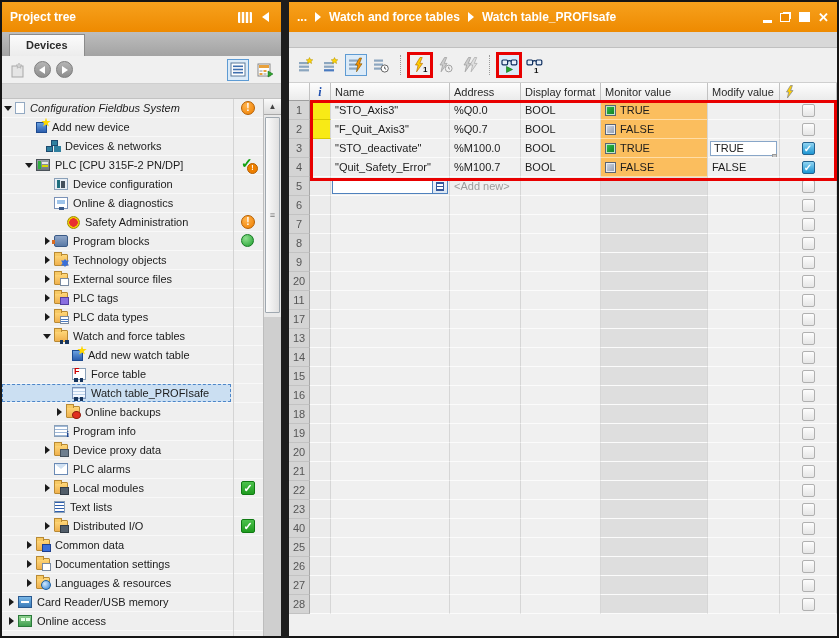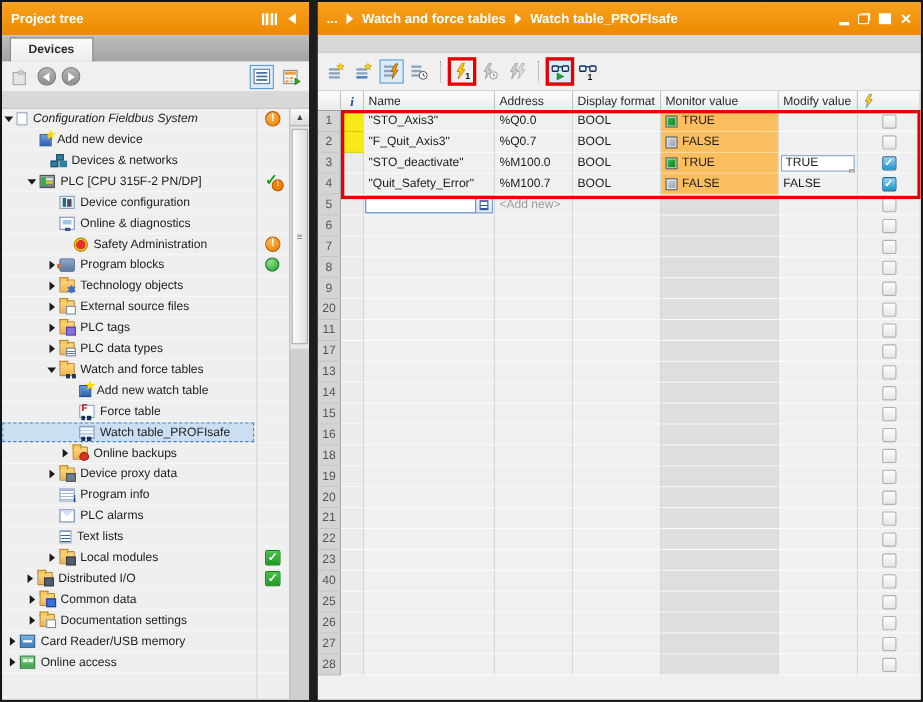--- a/index.html
+++ b/index.html
@@ -335,69 +335,74 @@
     <span class="tlabel">Watch table_PROFIsafe</span>
   </div>
 
   <div class="tree-row" style="padding-left: 52px; text-align: right;">
     <span class="caret right"></span>
     <span class="ticon fold m-backup"></span>
     <span class="tlabel">Online backups</span>
   </div>
 
   <div class="tree-row" style="padding-left: 40px;">
+    <span class="caret"></span>
+    <span class="ticon i-proginfo"></span>
+    <span class="tlabel">Program info</span>
+  </div>
+
+  <div class="tree-row" style="padding-left: 40px;">
     <span class="caret right"></span>
     <span class="ticon fold m-proxy"></span>
     <span class="tlabel">Device proxy data</span>
   </div>
 
   <div class="tree-row" style="padding-left: 40px;">
     <span class="caret"></span>
-    <span class="ticon i-proginfo"></span>
-    <span class="tlabel">Program info</span>
-  </div>
-
-  <div class="tree-row" style="padding-left: 40px;">
-    <span class="caret"></span>
     <span class="ticon i-alarm"></span>
     <span class="tlabel">PLC alarms</span>
-  </div>
-
-  <div class="tree-row" style="padding-left: 40px;">
-    <span class="caret"></span>
-    <span class="ticon i-textlist"></span>
-    <span class="tlabel">Text lists</span>
   </div>
 
   <div class="tree-row" style="padding-left: 40px;">
     <span class="caret right"></span>
     <span class="ticon fold m-modules"></span>
     <span class="tlabel">Local modules</span>
   <span class="badge b-green-check"></span>
           </div>
 
-  <div class="tree-row" style="padding-left: 20px;">
+  <div class="tree-row" style="padding-left: 40px;">
+    <span class="caret"></span>
+    <span class="ticon i-textlist"></span>
+    <span class="tlabel">Text lists</span>
+  </div>
+
+  <div class="tree-row" style="padding-left: 40px;">
     <span class="caret right"></span>
     <span class="ticon fold m-modules"></span>
     <span class="tlabel">Distributed I/O</span>
   <span class="badge b-green-check"></span>
           </div>
 
   <div class="tree-row" style="padding-left: 22px;">
     <span class="caret right"></span>
     <span class="ticon fold m-common"></span>
     <span class="tlabel">Common data</span>
   </div>
 
   <div class="tree-row" style="padding-left: 22px;">
     <span class="caret right"></span>
     <span class="ticon fold m-docset"></span>
     <span class="tlabel">Documentation settings</span>
   </div>
 
+  <div class="tree-row" style="padding-left: 22px;">
+    <span class="caret right"></span>
+    <span class="ticon fold m-lang"></span>
+    <span class="tlabel">Languages &amp; resources</span>
+  </div>
 
   <div class="tree-row" style="padding-left: 4px;">
     <span class="caret right"></span>
     <span class="ticon i-cardreader"></span>
     <span class="tlabel">Card Reader/USB memory</span>
   </div>
 
   <div class="tree-row" style="padding-left: 4px;">
     <span class="caret right"></span>
     <span class="ticon i-onlineaccess"></span>

